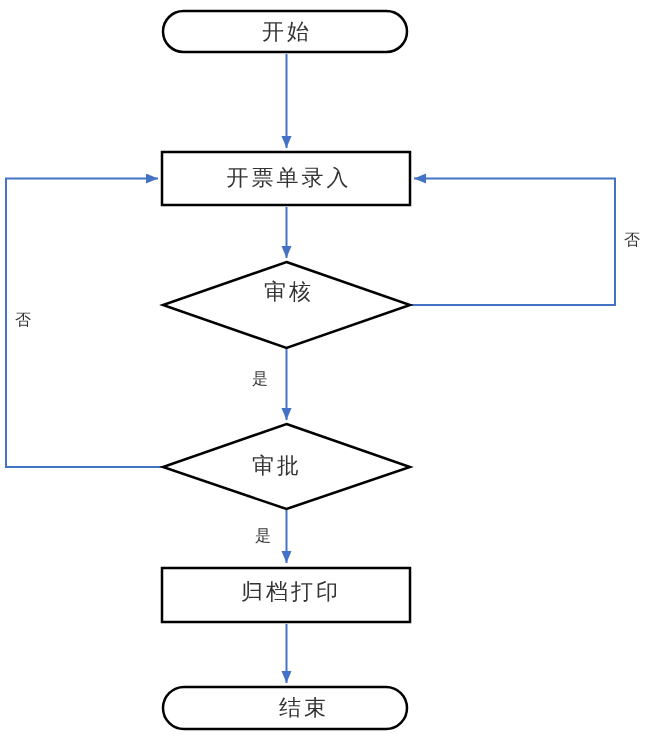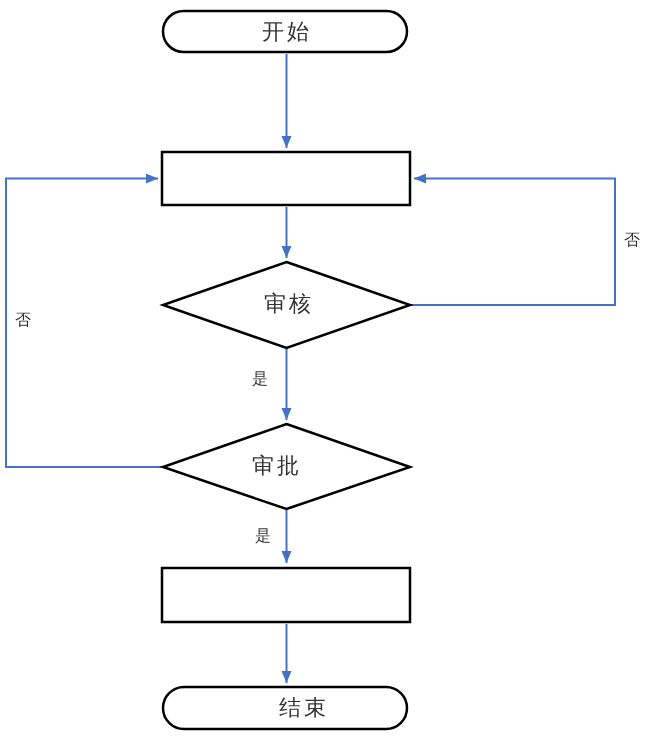--- a/index.html
+++ b/index.html
@@ -66,22 +66,24 @@
       <rect x="163" y="11" width="244" height="41" rx="20.5" ry="20.5"></rect>
       <rect x="162" y="152" width="248" height="53"></rect>
       <polygon points="286.5,262 410,305 286.5,348 163,305"></polygon>
       <polygon points="286.5,424 410,467 286.5,509 163,467"></polygon>
       <rect x="162" y="568" width="248" height="54"></rect>
       <rect x="163" y="687" width="244" height="42" rx="21" ry="21"></rect>
     </g>
   </svg>
 
   <div class="node-label" style="left:287px; top:32px">开始</div>
-  <div class="node-label" style="left:289px; top:304px">审核</div>
+  <div class="node-label" style="left:289px; top:178px">开票单录入</div>
+  <div class="node-label" style="left:289px; top:292px">审核</div>
   <div class="node-label" style="left:277px; top:466px">审批</div>
+  <div class="node-label" style="left:291px; top:592px">归档打印</div>
   <div class="node-label" style="left:304px; top:708px">结束</div>
 
   <div class="edge-label" style="left:260px; top:379px">是</div>
   <div class="edge-label" style="left:632px; top:240px">否</div>
   <div class="edge-label" style="left:263px; top:536px">是</div>
   <div class="edge-label" style="left:23px; top:320px">否</div>
 
 </div>
 
 </body></html>

